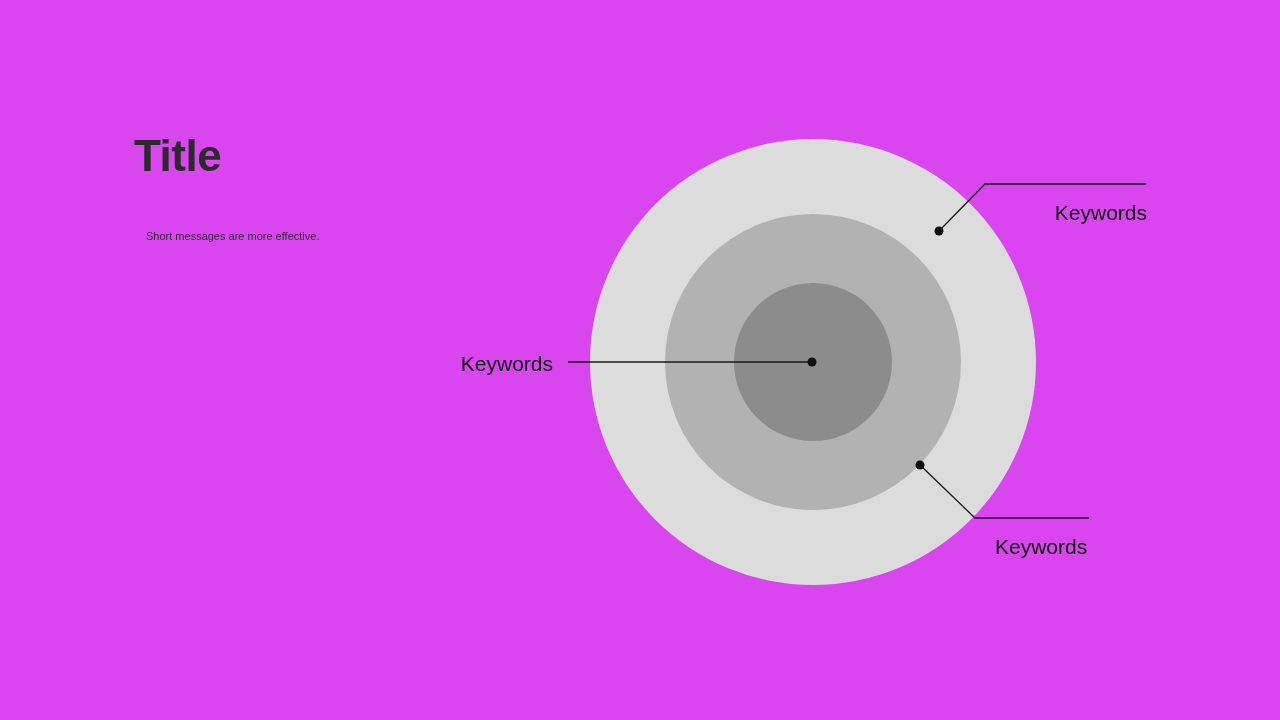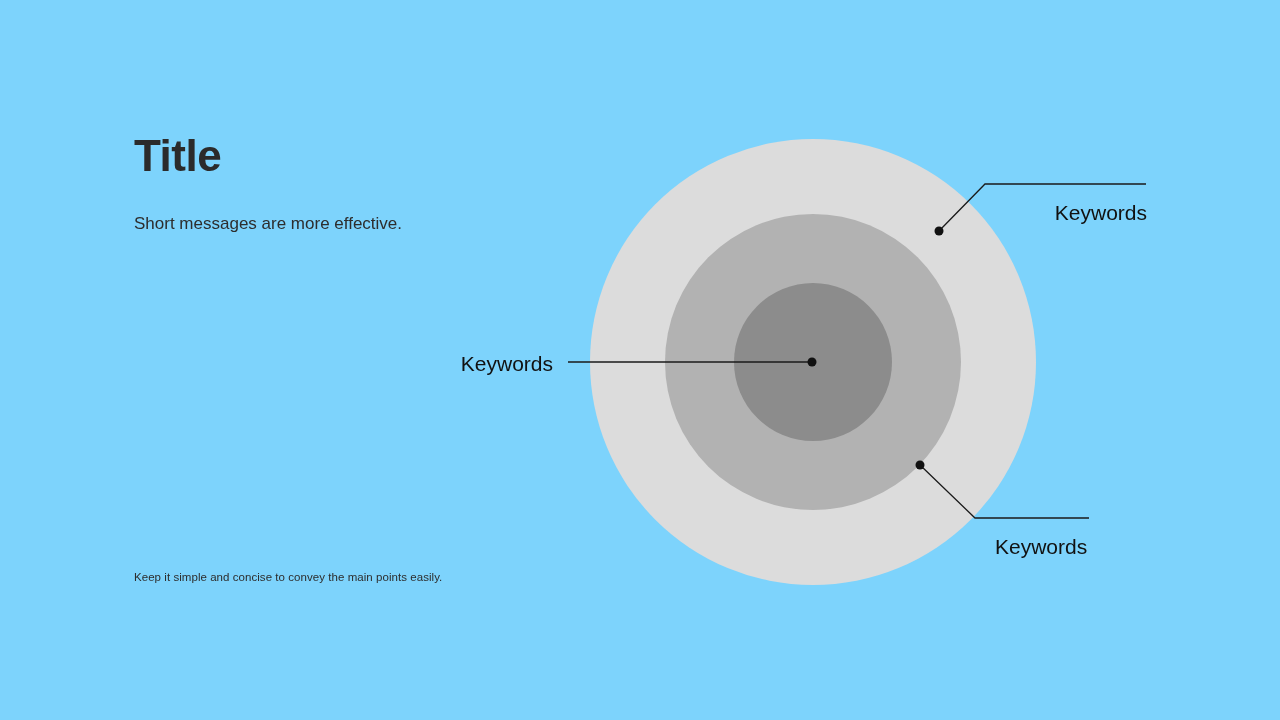--- a/index.html
+++ b/index.html
@@ -10,42 +10,42 @@
     width: 1280px;
     height: 720px;
     background: #ffffff;
     font-family: "Liberation Sans", sans-serif;
     overflow: hidden;
     position: relative;
   }
   .slide {
     position: absolute;
     inset: 0;
-    background: #7dd3fc;
+    background: #d946ef;
     padding-left: 11px;
   }
   .text-block {
     position: absolute;
     left: 134px;
     top: 134px;
     width: 420px;
   }
   .slide-title {
     font-size: 44px;
     font-weight: bold;
     color: #2b2b2b;
     letter-spacing: -0.5px;
     line-height: 1.0;
     margin: 0;
     padding: 0;
   }
   .body-text {
-    margin: 0;
+    margin: 12px;
     padding: 0;
-    font-size: 17px;
+    font-size: 11px;
     color: #2d2d2d;
     line-height: 28px;
   }
   .body-wrap {
     position: absolute;
     left: 134px;
     top: 210px;
     width: 430px;
   }
   .footnote {
@@ -76,21 +76,20 @@
 <div class="slide">
 
   <div class="text-block">
     <h1 class="slide-title">Title</h1>
   </div>
 
   <div class="body-wrap">
     <p class="body-text">Short messages are more effective.</p>
   </div>
 
-  <div class="footnote">Keep it simple and concise to convey the main points easily.</div>
 
   <svg class="diagram" viewBox="0 0 1280 720">
 
     <circle cx="813" cy="362" r="223" fill="#dcdcdc"></circle>
     <circle cx="813" cy="362" r="148" fill="#b2b2b2"></circle>
     <circle cx="813" cy="362" r="79" fill="#8c8c8c"></circle>
 
     <g>
       <polyline points="939,231 985,184 1146,184" fill="none" stroke="#1a1a1a" stroke-width="1.3"></polyline>
       <circle cx="939" cy="231" r="4.5" fill="#111111"></circle>

